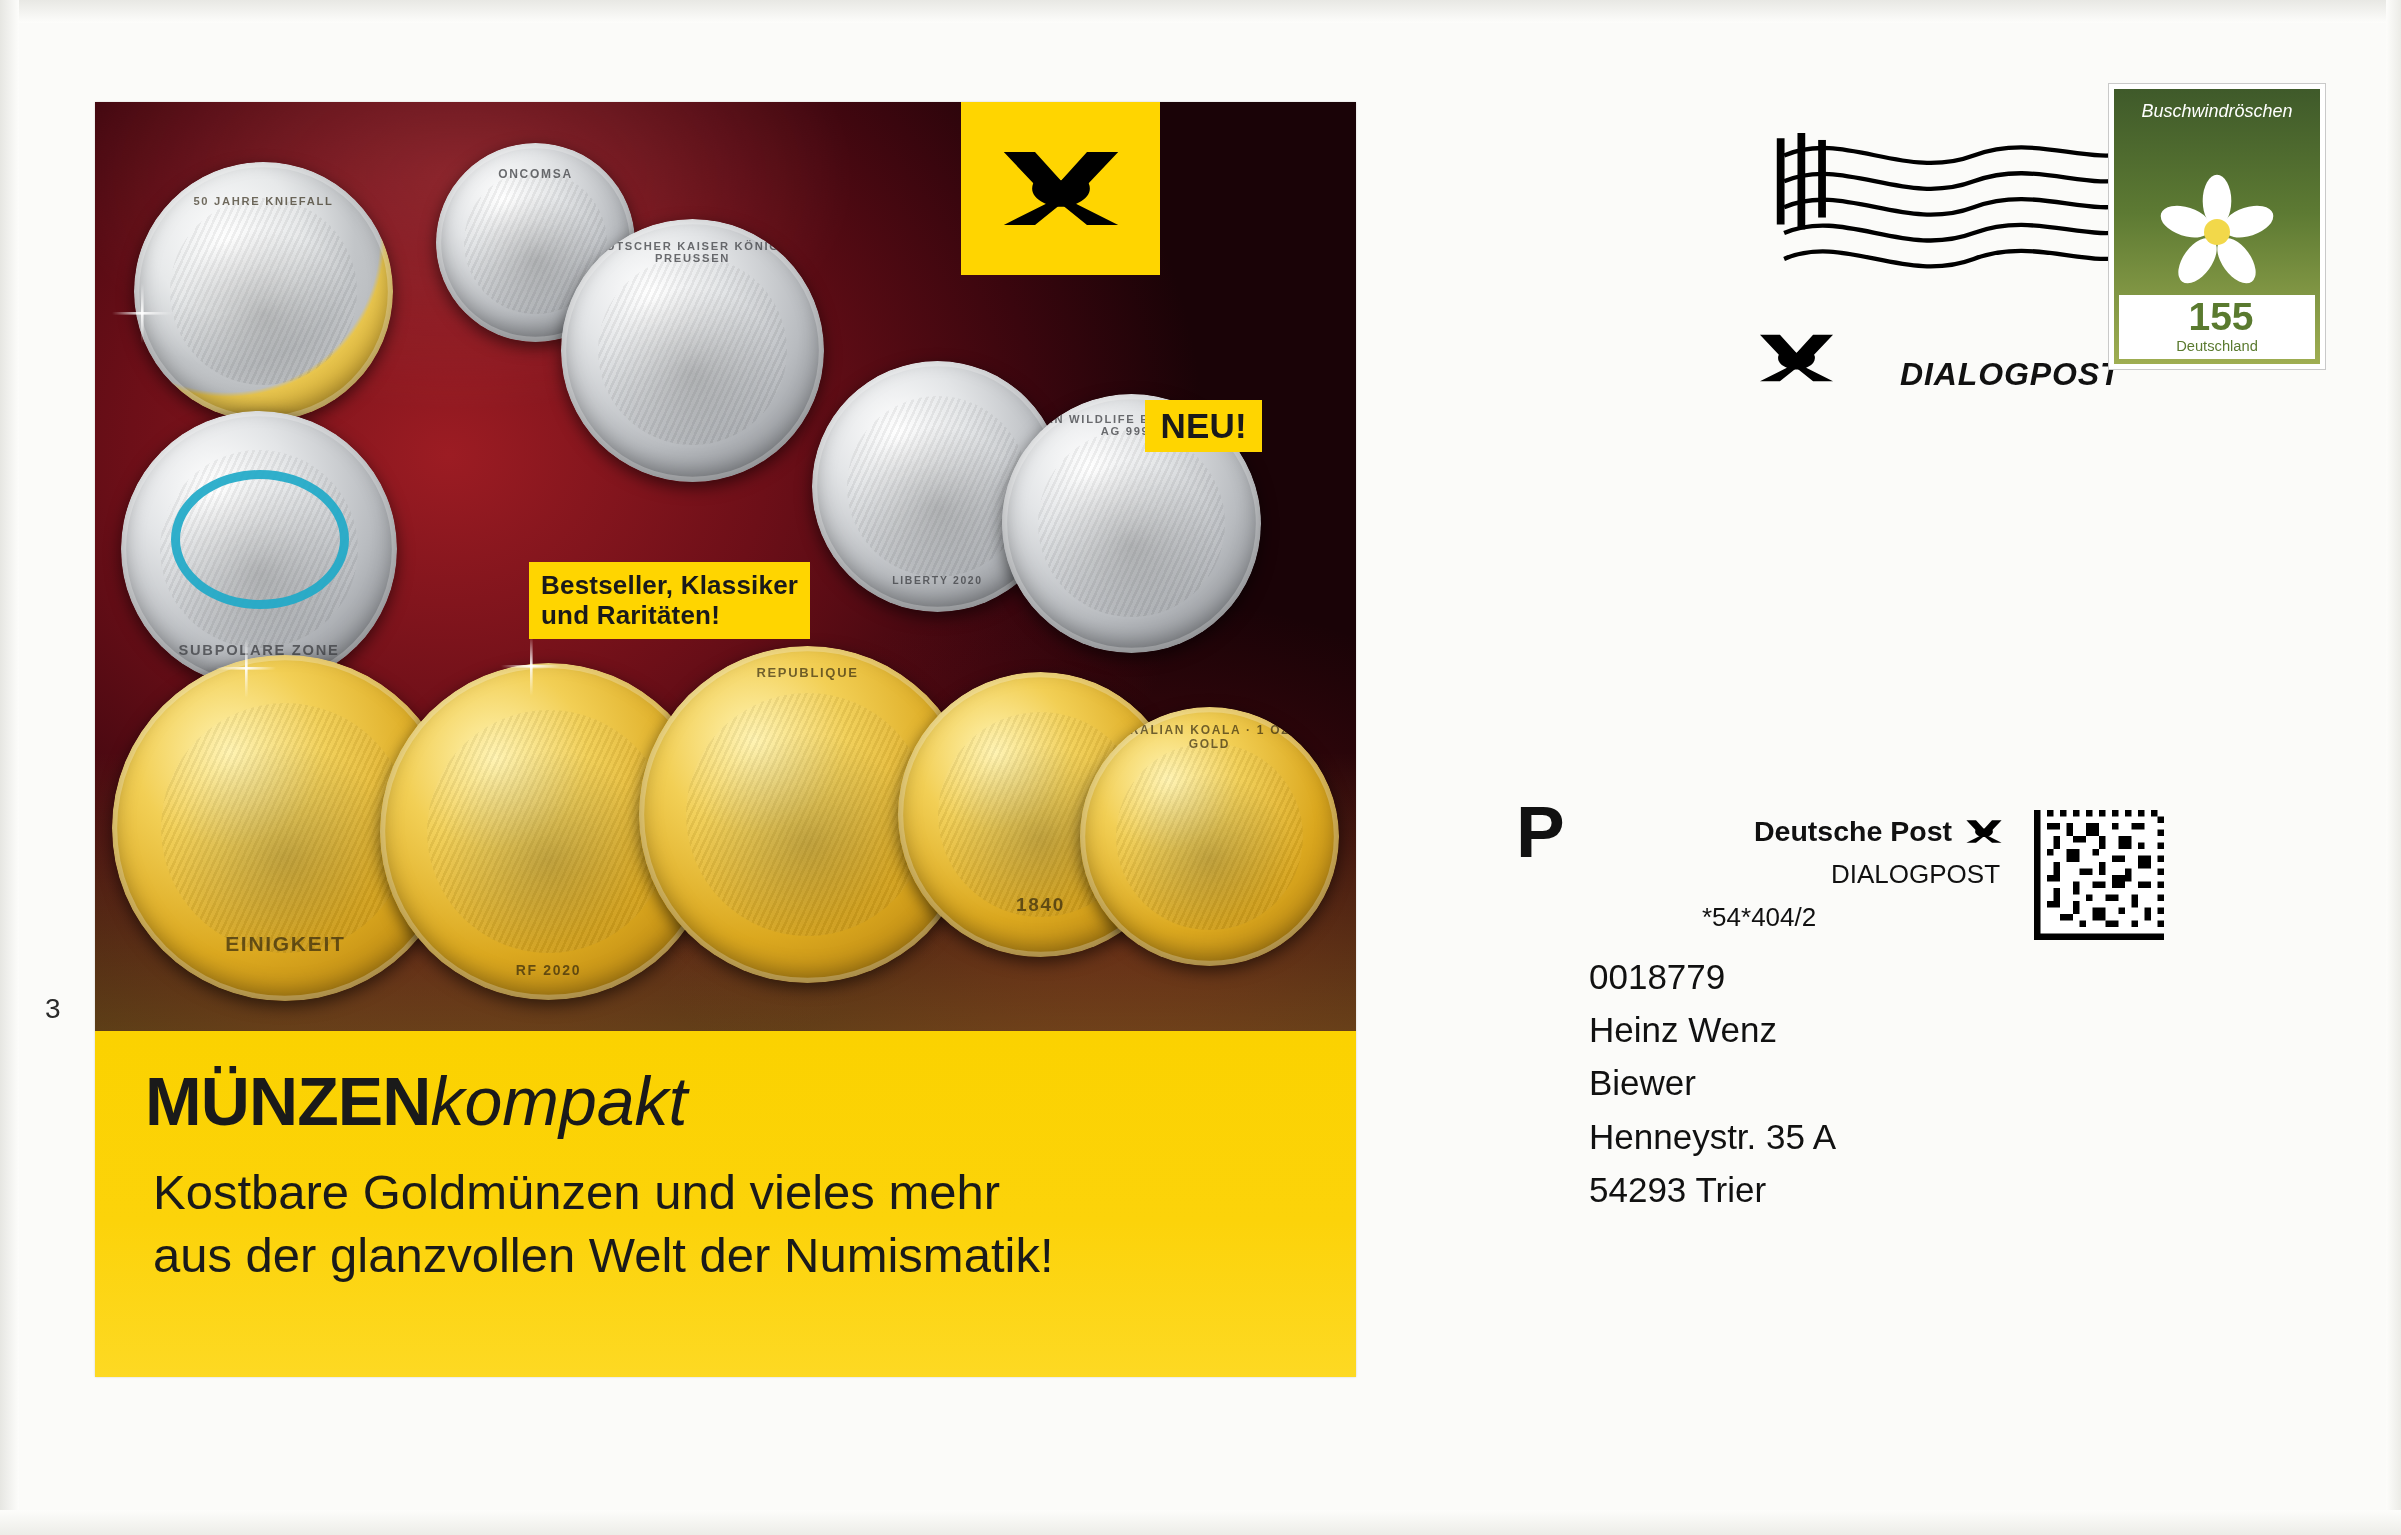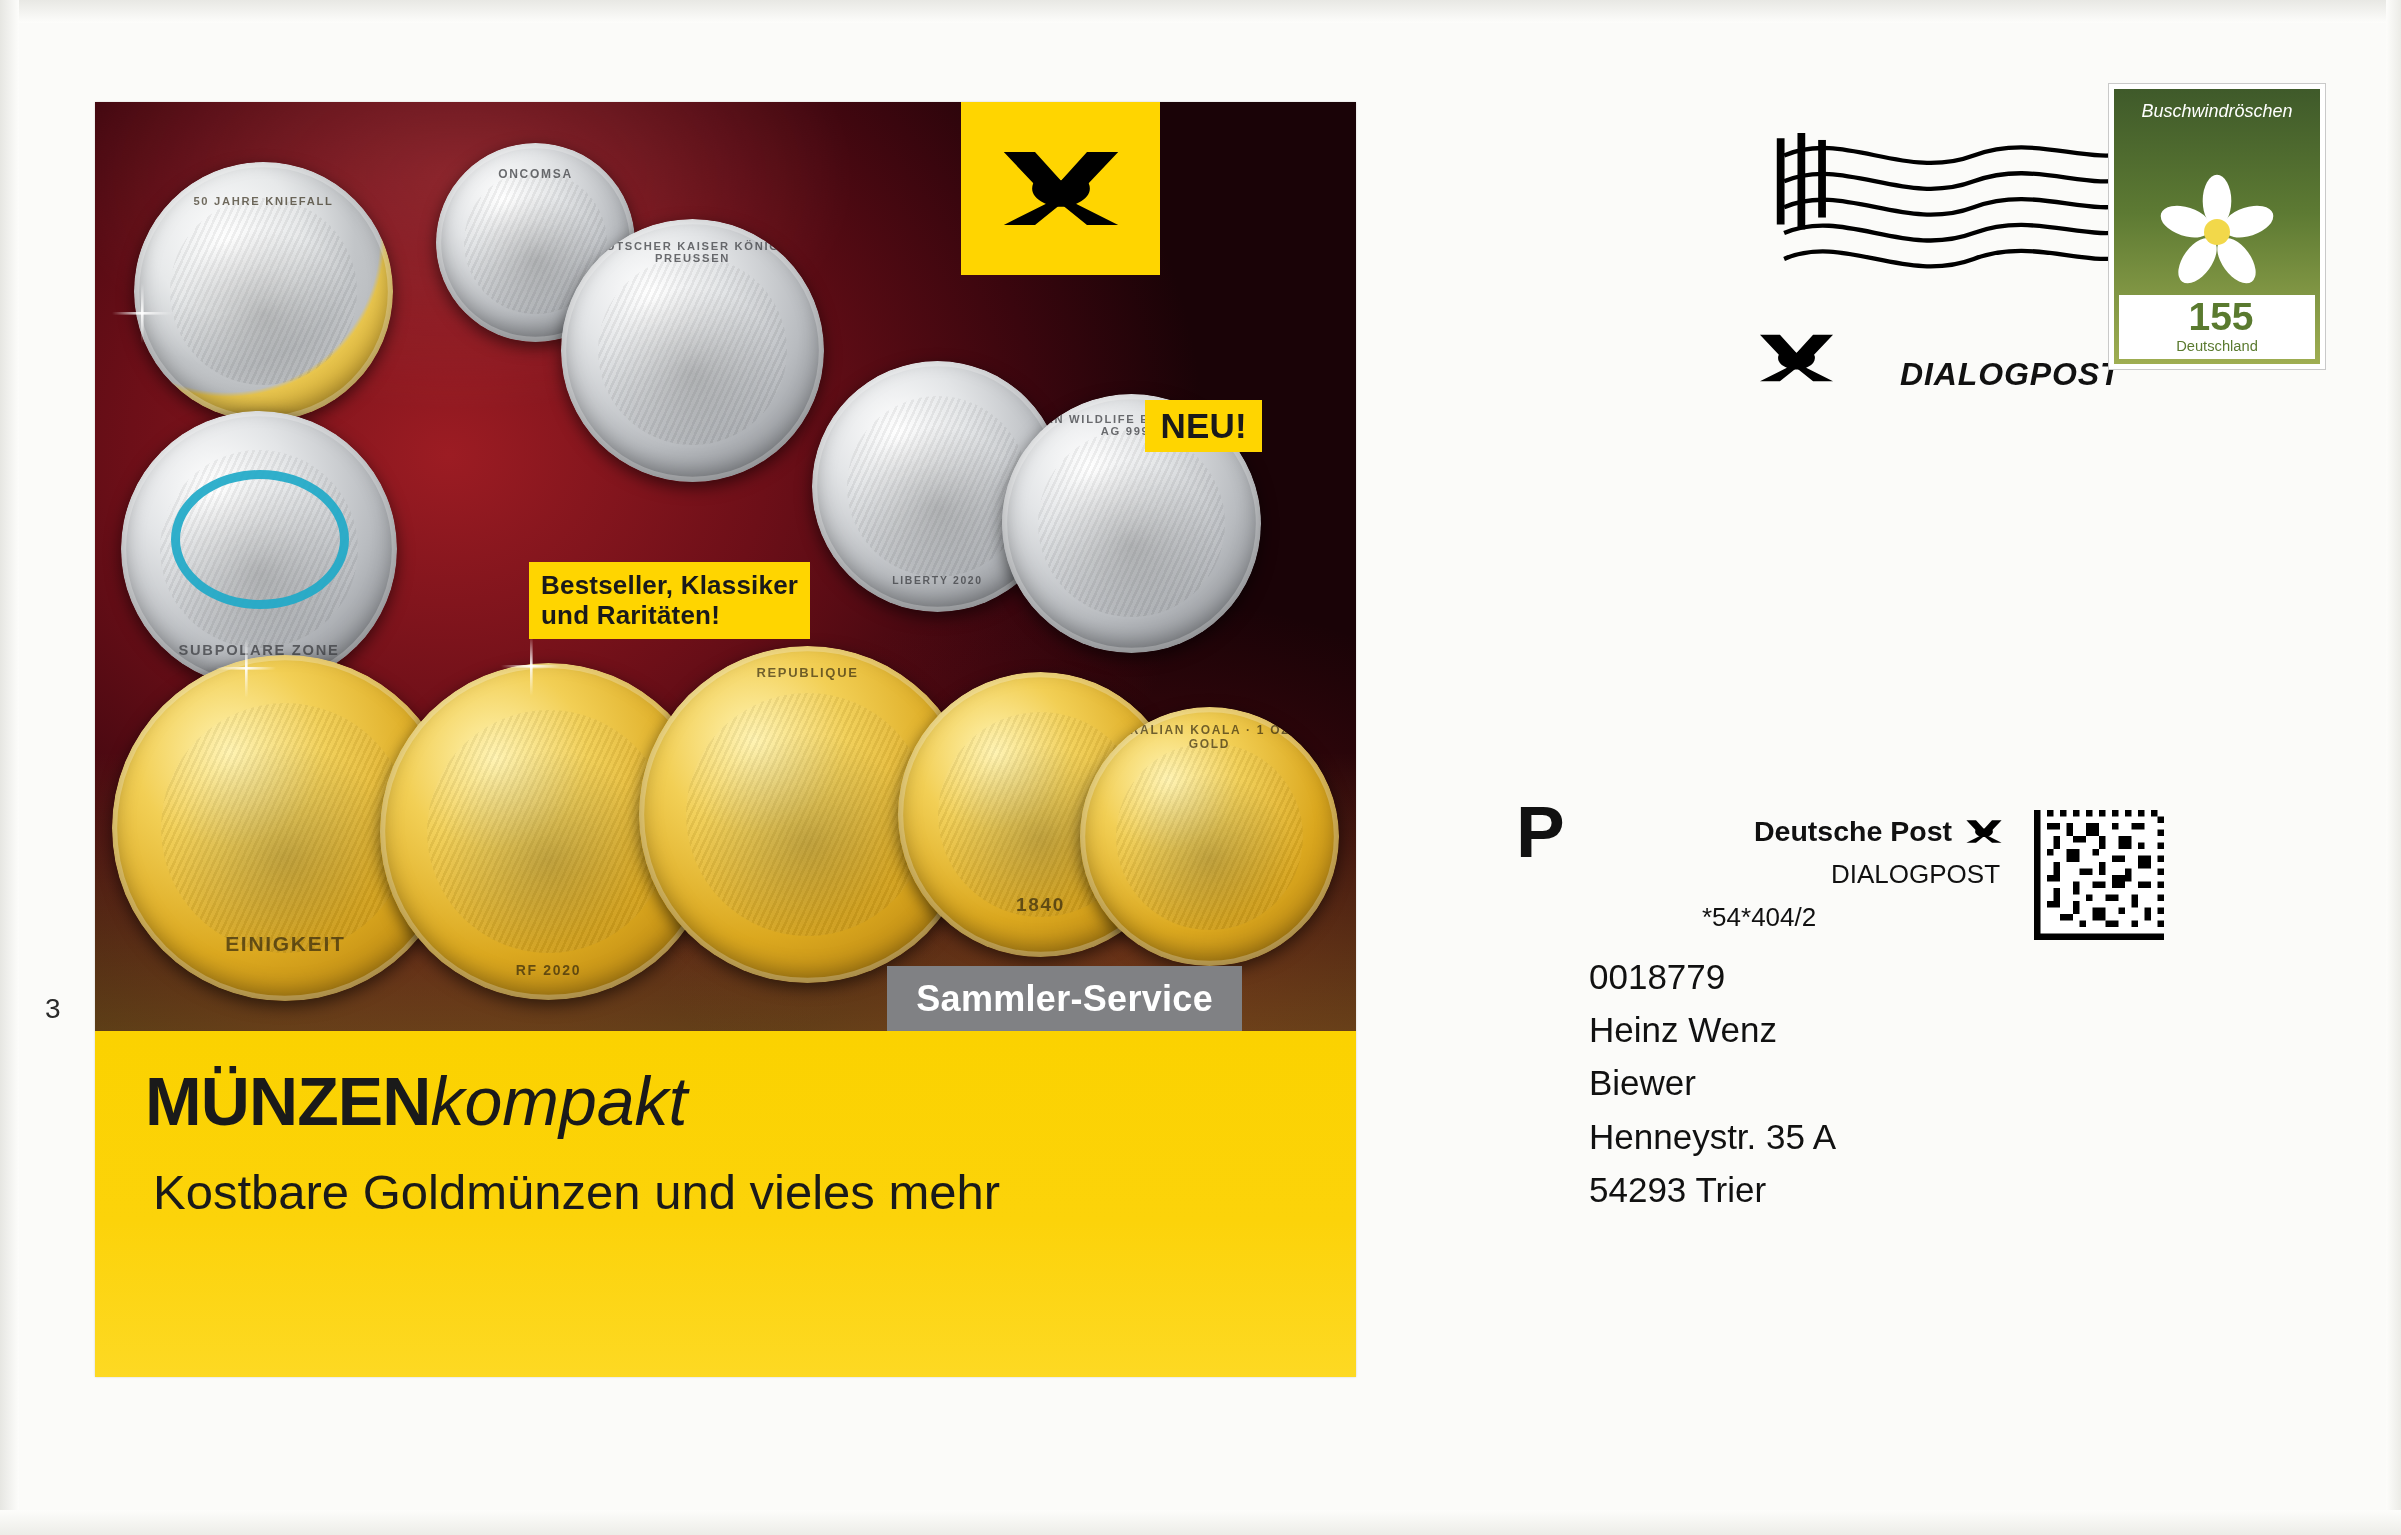--- a/index.html
+++ b/index.html
@@ -445,26 +445,26 @@
       </div>
 
       <div class="sticker neu" style="left:1050px; top:298px;">NEU!</div>
 
       <div class="sticker" style="left:434px; top:460px;">
         <div>Bestseller, Klassiker</div>
         <div>und Raritäten!</div>
       </div>
     </div>
 
-    <div class="sammler">Sammler-Service</div>
 
     <div class="ad-text">
       <div class="headline"><span class="b">MÜNZEN</span><span class="i">kompakt</span></div>
       <div class="subline">
         <div>Kostbare Goldmünzen und vieles mehr</div>
+        <div>aus der glanzvollen Welt der Numismatik!</div>
       </div>
     </div>
   </div>
 
   <svg class="cancel" viewBox="0 0 420 210">
     <g stroke="#000" stroke-width="5" fill="none">
       <path d="M10 40 C 80 10, 150 70, 230 40 C 300 14, 360 52, 415 36"></path>
       <path d="M10 70 C 80 40, 150 100, 230 70 C 300 44, 360 82, 415 66"></path>
       <path d="M10 100 C 80 70, 150 130, 230 100 C 300 74, 360 112, 415 96"></path>
       <path d="M10 130 C 80 100, 150 160, 230 130 C 300 104, 360 142, 415 126"></path>

